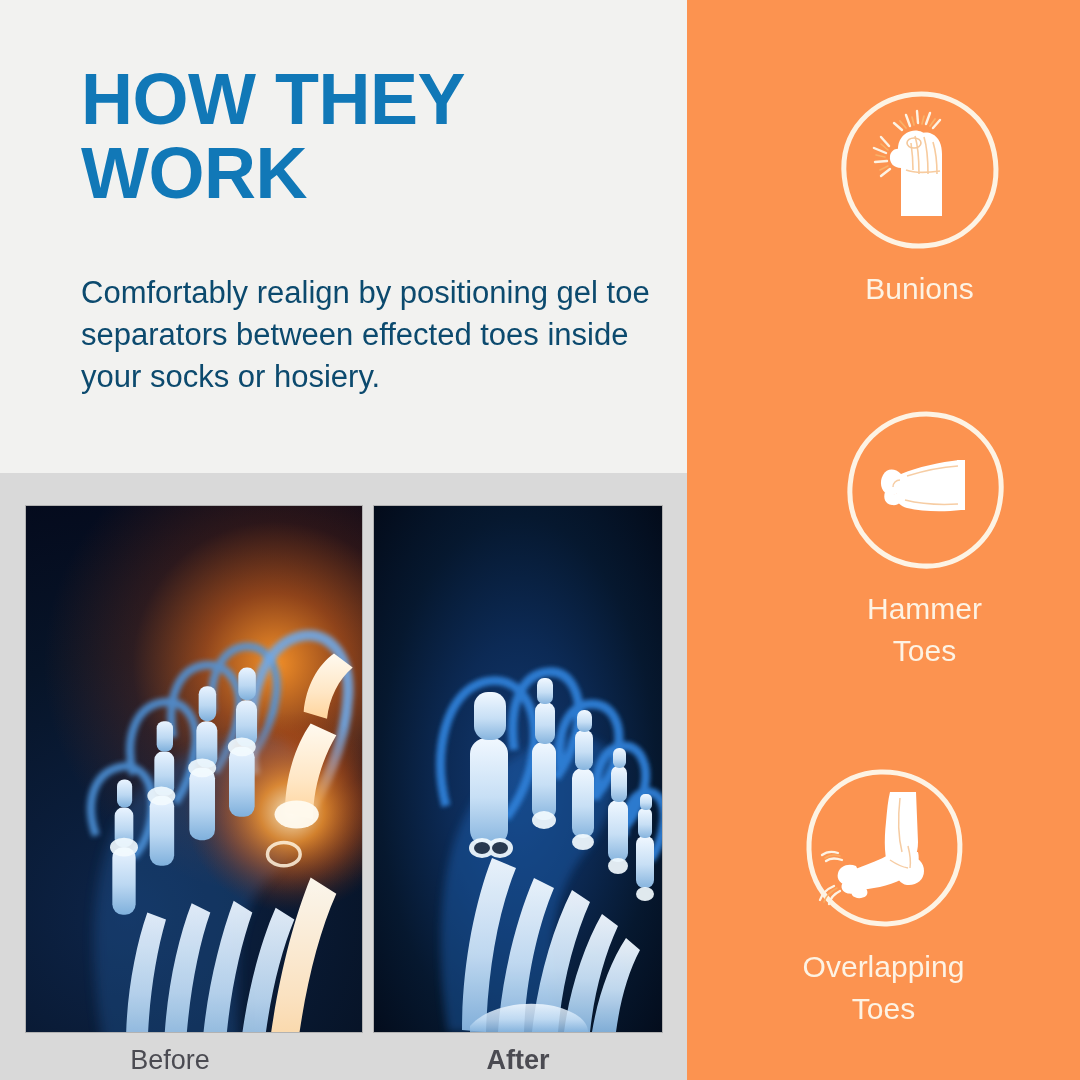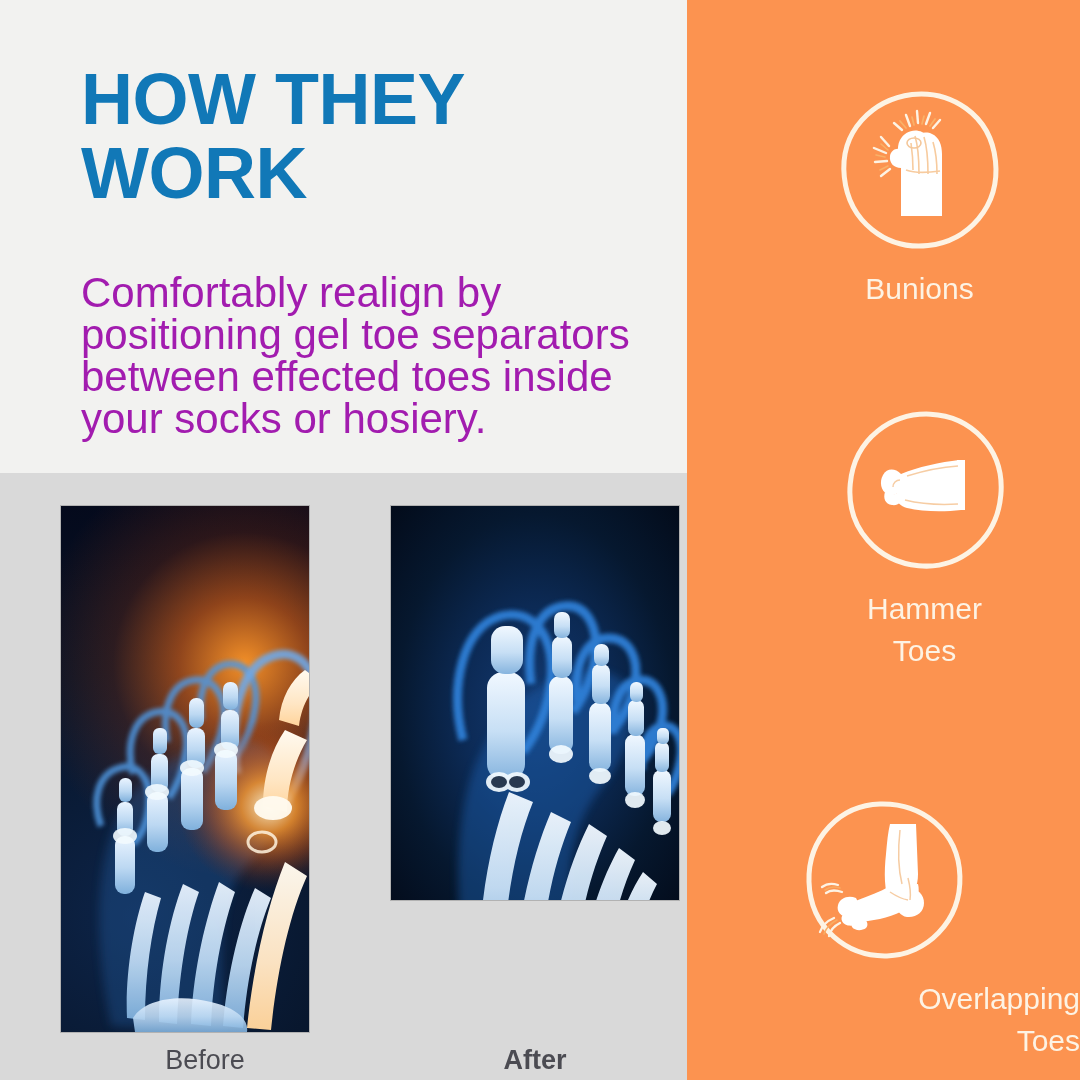--- a/index.html
+++ b/index.html
@@ -24,32 +24,32 @@
     position:absolute;left:81px;top:62px;width:560px;
     margin:0;
     font-size:72px;line-height:74px;font-weight:700;
     letter-spacing:-0.5px;
     color:#1178b7;
     text-transform:uppercase;
   }
   .body-copy{
     position:absolute;left:81px;top:272px;width:575px;
     margin:0;
-    font-size:42px;line-height:42px;font-weight:400;
-    color:#a21caf;
+    font-size:31px;line-height:42px;font-weight:400;
+    color:#0c4a6e;
   }
 
   
   .compare-strip{
     position:absolute;left:0;top:473px;width:687px;height:607px;
     background:#d9d9d9;
   }
   .xray-card{position:absolute;}
-  .xray-card.before{left:26px;top:33px;width:248px;height:526px;margin-left:35px;}
-  .xray-card.after{left:391px;top:33px;width:288px;height:394px;font-weight:bold;}
+  .xray-card.before{left:26px;top:33px;width:336px;height:526px;}
+  .xray-card.after{left:374px;top:33px;width:288px;height:526px;font-weight:bold;}
   .xray-frame{
     position:relative;width:100%;height:100%;
     overflow:hidden;
     box-shadow:0 0 0 1px rgba(0,0,0,.18);
   }
   .xray-caption{
     position:absolute;left:0;top:538px;width:288px;
     text-align:center;
     font-size:27px;line-height:32px;color:#4b4b52;
   }
@@ -72,21 +72,21 @@
   
   .rail{
     position:absolute;left:687px;top:0;width:393px;height:1080px;
     background:#fc9350;
   }
   .rail-item{
     position:absolute;left:0;width:393px;text-align:center;
   }
   .rail-item.i0{top:90px;padding-left:36px;}
   .rail-item.i1{top:410px;padding-left:41px;}
-  .rail-item.i2{top:800px;text-align:right;}
+  .rail-item.i2{top:768px;}
 
   .badge{
     position:relative;
     width:160px;height:160px;margin:0 auto;
   }
   .badge svg{position:absolute;inset:0;width:160px;height:160px;overflow:visible;}
   .rail-label{
     margin-top:18px;
     font-size:30px;line-height:42px;font-weight:400;
     color:#fdf3e4;

